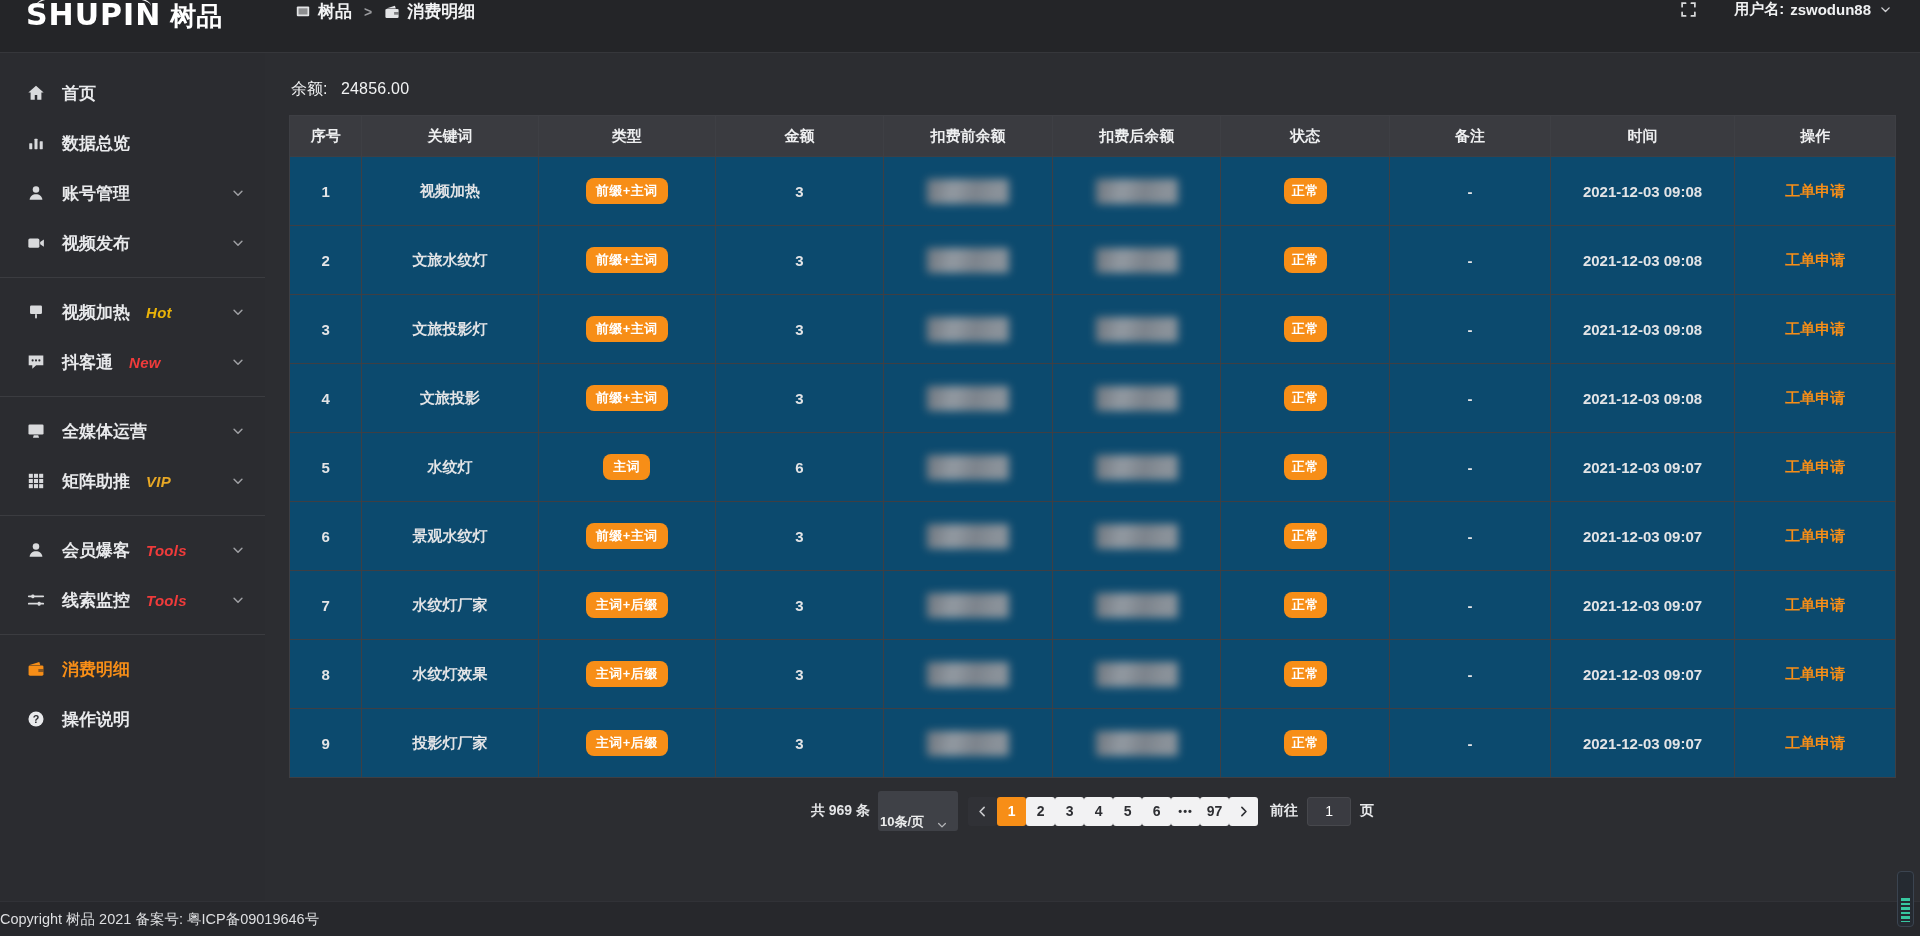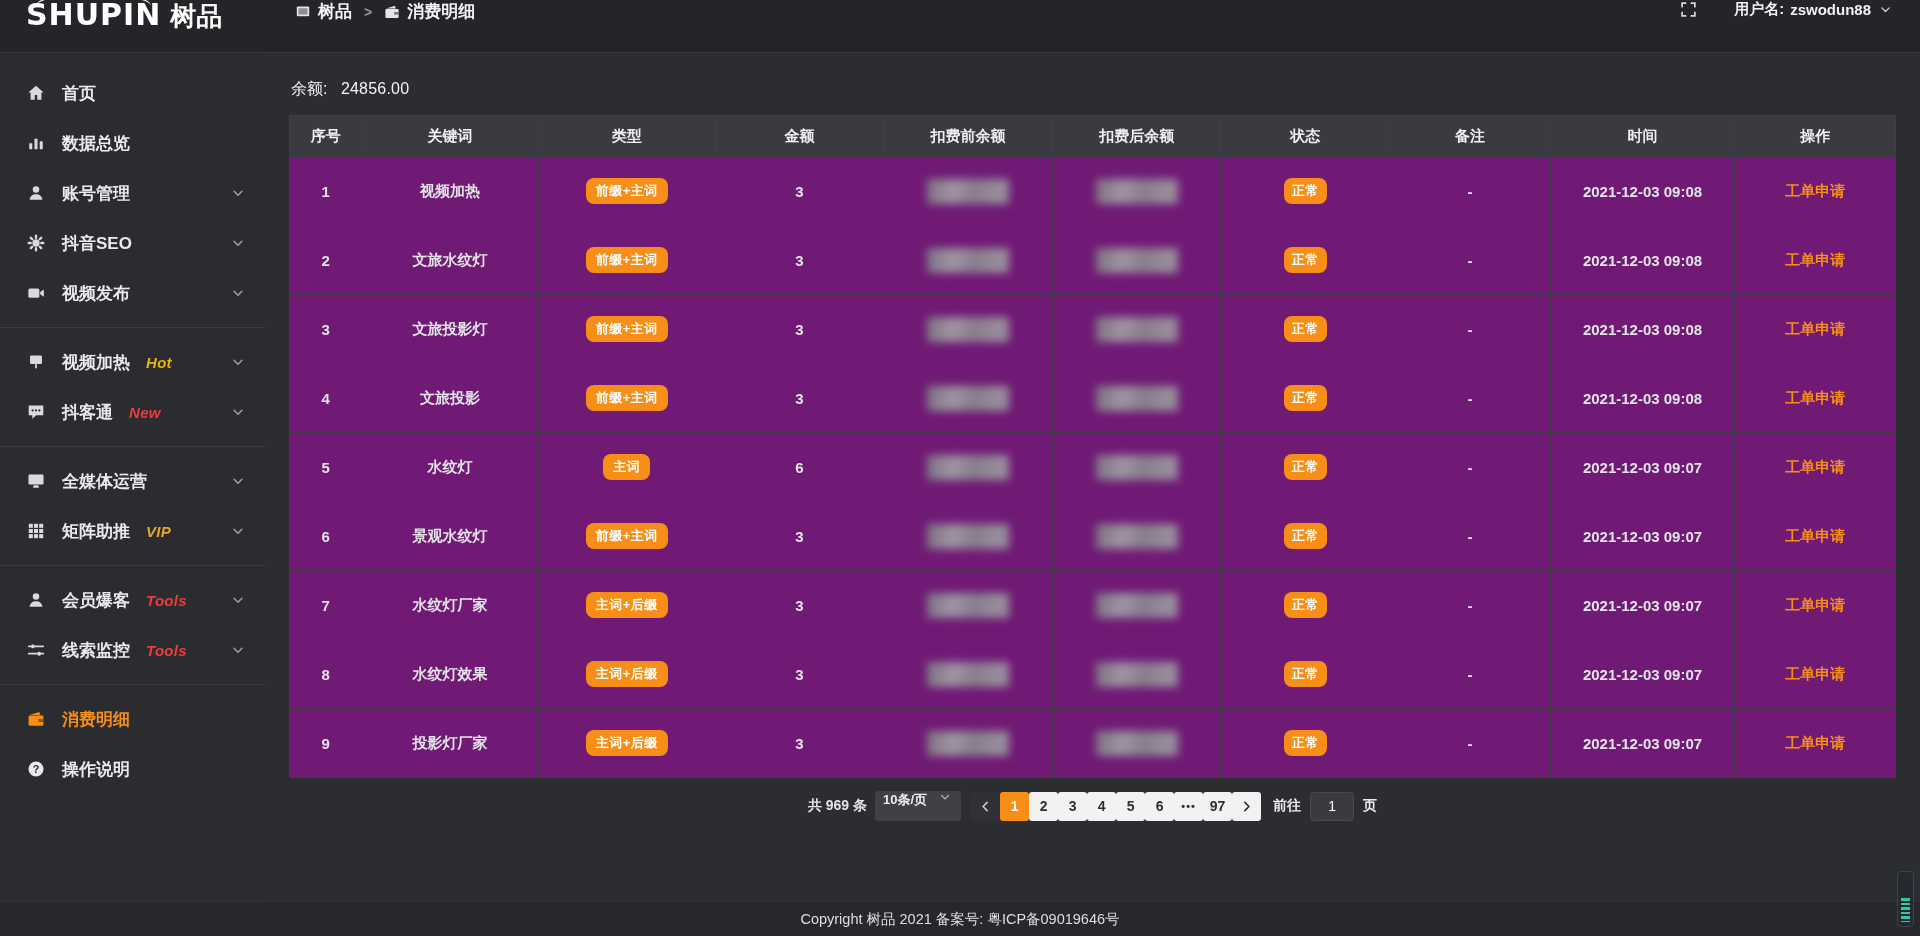--- a/index.html
+++ b/index.html
@@ -49,53 +49,53 @@
   .menu-item.active{color:#f78e17}
   .menu-item.active .mi-icon{color:#f78e17}
   .menu-divider{height:1px;background:#3b3c40;margin:9px 0}
 
   
   .main{position:absolute;top:52px;left:265px;right:0;bottom:34px;background:#2c2d31;
     display:flex;flex-direction:column;box-sizing:border-box;padding:0 24px;overflow:hidden}
   .balance{margin:27px 2px 15px;font-size:16px;font-weight:400;color:#f2f3f4}
   .balance-value{margin-left:9px;letter-spacing:.2px}
 
-  table.data{width:100%;border-collapse:collapse;table-layout:fixed;background:#701a75;font-size:15px}
+  table.data{width:100%;border-collapse:collapse;table-layout:fixed;background:#0c4a6e;font-size:15px}
   table.data th,table.data td{border:1px solid #3e3f44;text-align:center;padding:0 4px;overflow:hidden}
   table.data thead th{background:#3a3b40;height:40px;font-weight:700;font-size:15px;color:#eeeff0}
   table.data tbody td{height:68px;color:#e3e4e6;font-weight:600}
   td.note-cell{color:#cbccce;font-weight:400}
   .type-badge,.status-badge{display:inline-block;background:#f78e17;color:#fff;border-radius:8px;
     font-size:13px;font-weight:700;letter-spacing:.5px;padding:6px 10px;line-height:1.15}
   .status-badge{padding:6px 8px}
   .blur-block{width:82px;height:25px;margin:0 auto;border-radius:2px;filter:blur(4px);opacity:.88;
     background:linear-gradient(100deg,#85858a 8%,#a6a6aa 32%,#8b8b90 58%,#9c9ca0 82%)}
   .action-link{color:#f78e17;font-weight:700;cursor:pointer;font-size:15px;text-decoration:none}
 
   
   .pagination{display:flex;align-items:center;justify-content:center;margin-top:13px;font-size:14px}
   .pg-total{color:#e4e5e7;font-weight:600;margin-right:8px}
-  .pg-size{display:flex;align-items:flex-start;gap:12px;background:#3f4147;border-radius:3px;height:30px;
-    padding:0 10px 0 8px;font-size:13px;font-weight:600;color:#eceded;cursor:pointer;margin-right:10px}
+  .pg-size{display:flex;align-items:flex-end;gap:12px;background:#3f4147;border-radius:3px;height:40px;
+    padding:0 10px 0 2px;font-size:13px;font-weight:600;color:#eceded;cursor:pointer;margin-right:10px}
   .pg-size .sel-chev{width:12px;height:12px;color:#b4b5b8}
   .pg-size .sel-chev svg{width:12px;height:12px}
   .pg-btn{min-width:29px;height:29px;border:none;border-radius:3px;background:#f2f2f3;color:#2e2f33;
     display:flex;align-items:center;justify-content:center;font-weight:700;font-size:14px;cursor:pointer;
     font-family:inherit;padding:0 6px;box-sizing:border-box}
   .pg-btn.prev{background:#303136;color:#c9cacd}
   .pg-btn.active{background:#f78e17;color:#fff}
   .pg-btn.ellipsis{font-size:11px;letter-spacing:1px}
   .pg-btn svg{width:13px;height:13px}
   .pg-goto{display:flex;align-items:center;gap:9px;margin-left:12px;color:#e8e9eb;font-weight:600}
   .pg-input{width:44px;height:29px;background:#3a3b41;border:1px solid #47484d;border-radius:3px;
     color:#fff;text-align:center;font-size:14px;font-family:inherit;box-sizing:border-box}
 
   
   .footer{position:absolute;left:0;right:0;bottom:0;height:34px;background:#27282c;border-top:1px solid #313237;
-    display:flex;align-items:center;justify-content:center;font-size:14.5px;color:#dedfe1;z-index:6}
+    display:flex;align-items:center;font-size:14.5px;color:#dedfe1;z-index:6}
 
   
   .debug-widget{position:absolute;right:6px;bottom:9px;width:17px;height:56px;z-index:9;
     background:#252a31;border:1px solid #3b4450;border-radius:4px;box-sizing:border-box}
   .debug-widget::after{content:"";position:absolute;left:3px;right:3px;bottom:4px;height:24px;
     background:repeating-linear-gradient(180deg,#37c7a0 0 2.5px,rgba(0,0,0,0) 2.5px 4.5px)}
 </style>
 </head>
 <body>
 
@@ -165,34 +165,20 @@
         <span class="mi-label">数据总览</span>
       </div>
       <div class="menu-item">
         <span class="mi-icon">
           <svg viewBox="0 0 16 16">
             <circle cx="8" cy="4.9" r="2.9"></circle>
             <path d="M2.3 14c.3-3.2 2.7-4.9 5.7-4.9s5.4 1.7 5.7 4.9z"></path>
           </svg>
         </span>
         <span class="mi-label">账号管理</span>
-        <span class="mi-chevron">
-          <svg viewBox="0 0 16 16" fill="none" stroke="currentColor" stroke-width="1.7" stroke-linecap="round" stroke-linejoin="round">
-            <path d="M3.5 6l4.5 4.5L12.5 6"></path>
-          </svg>
-        </span>
-      </div>
-      <div class="menu-item">
-        <span class="mi-icon">
-          <svg viewBox="0 0 16 16" fill="none" stroke="currentColor">
-            <circle cx="8" cy="8" r="2.3" stroke-width="1.9"></circle>
-            <path stroke-width="2.1" stroke-linecap="round" d="M8 1.5v1.8M8 12.7v1.8M1.5 8h1.8M12.7 8h1.8M3.4 3.4l1.3 1.3M11.3 11.3l1.3 1.3M12.6 3.4l-1.3 1.3M4.7 11.3l-1.3 1.3"></path>
-          </svg>
-        </span>
-        <span class="mi-label">抖音SEO</span>
         <span class="mi-chevron">
           <svg viewBox="0 0 16 16" fill="none" stroke="currentColor" stroke-width="1.7" stroke-linecap="round" stroke-linejoin="round">
             <path d="M3.5 6l4.5 4.5L12.5 6"></path>
           </svg>
         </span>
       </div>
       <div class="menu-item">
         <span class="mi-icon">
           <svg viewBox="0 0 16 16">
             <rect x="1.2" y="4" width="9.8" height="8.2" rx="1.4"></rect>

